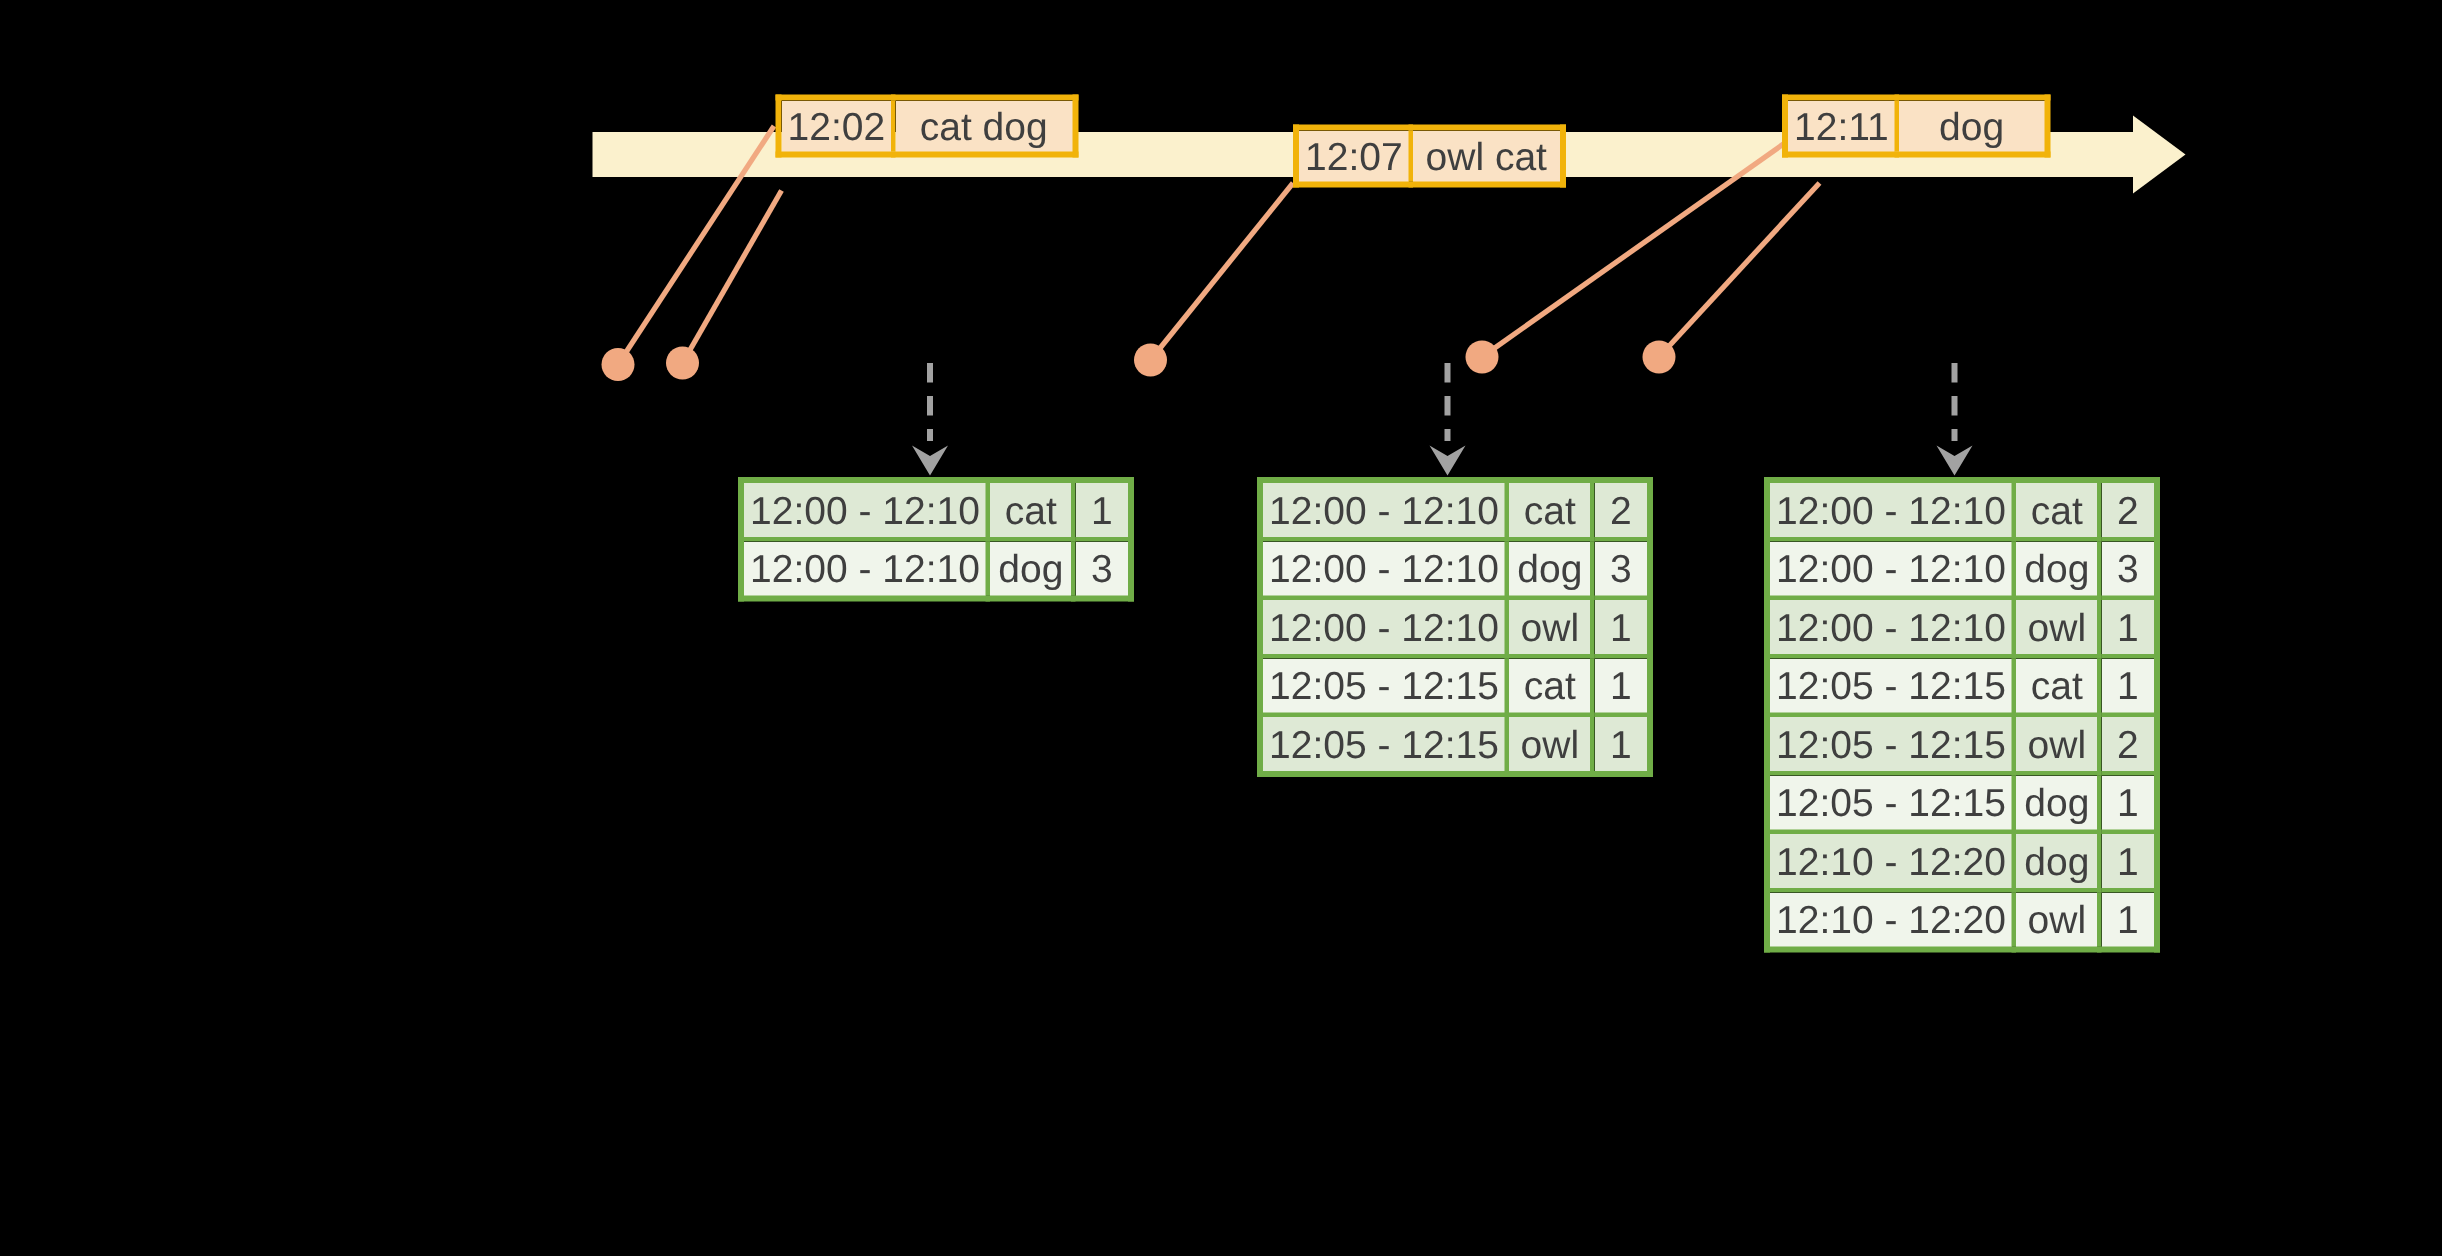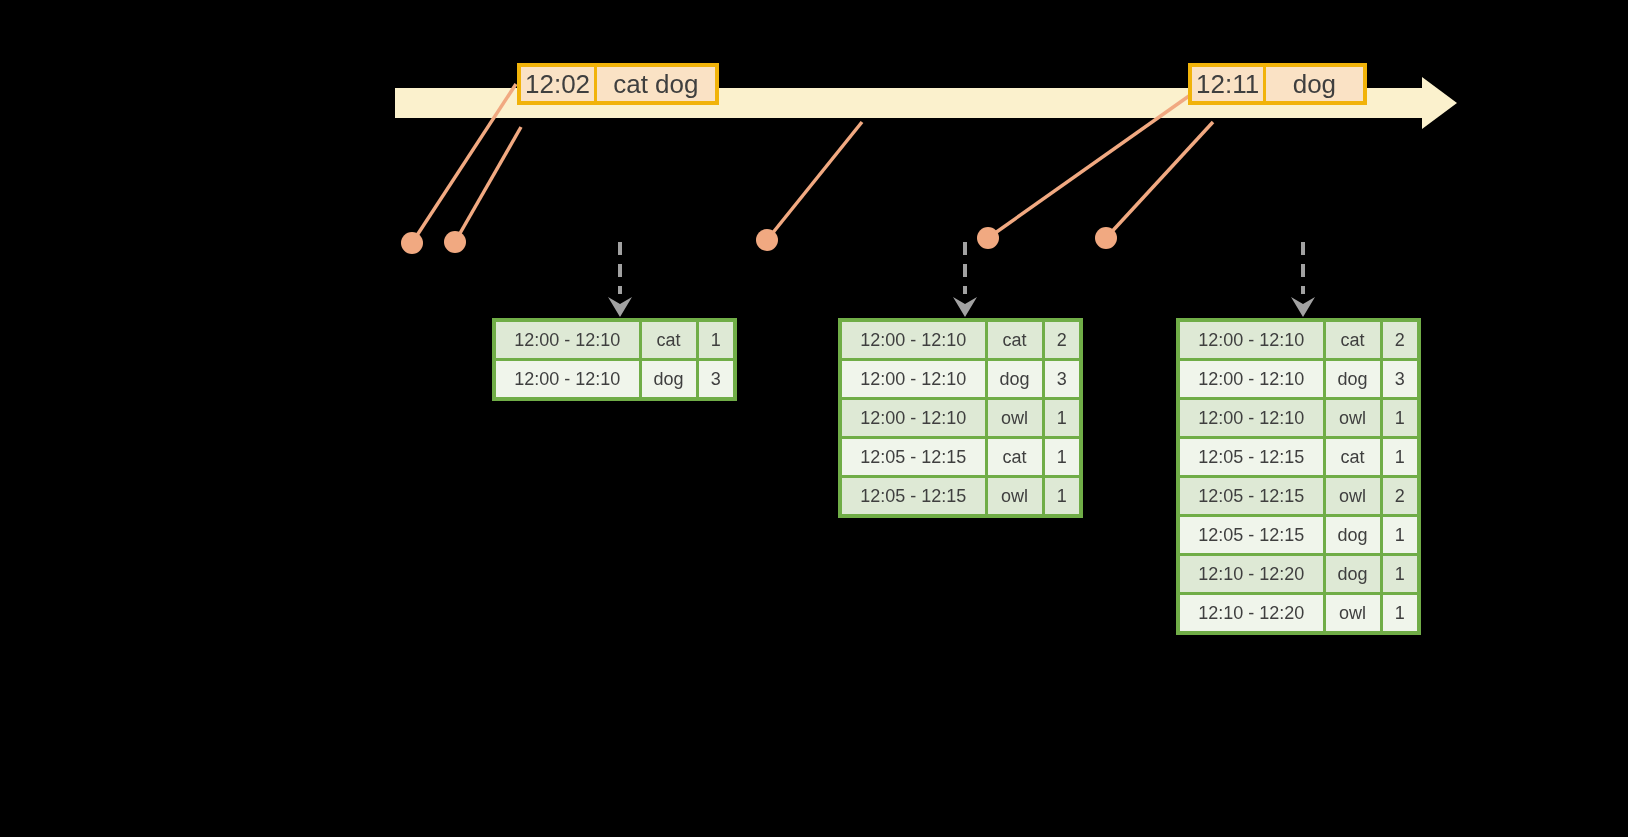--- a/index.html
+++ b/index.html
@@ -59,21 +59,21 @@
   }
   .event-table td{
     border:3px solid var(--event-table-border);
     height:34px;
     background:var(--event-row-light);
   }
   .event-table tr:nth-child(odd) td{ background:var(--event-row-dark); }
 
   .result-table{
     border:4px solid var(--result-table-border);
-    font-size:18px;
+    font-size:26px;
     padding-left:43px;
   }
   .result-table td{
     border:3px solid var(--result-table-border);
     height:36px;
     background:var(--result-row-light);
   }
   .result-table tr:nth-child(odd) td{ background:var(--result-row-dark); }
 </style>
 </head>
@@ -120,20 +120,32 @@
         <col style="width:121px">
       </colgroup>
     <tbody>
         <tr>
           <td>12:02</td>
           <td>cat dog</td>
         </tr>
       </tbody>
   </table>
 
+  <table class="event-table" style="left:862px;top:83px;">
+    <colgroup>
+        <col style="width:64px">
+        <col style="width:101px">
+      </colgroup>
+    <tbody>
+        <tr>
+          <td>12:07</td>
+          <td>owl cat</td>
+        </tr>
+      </tbody>
+  </table>
 
   <table class="event-table" style="left:1188px;top:63px;">
     <colgroup>
         <col style="width:67px">
         <col style="width:100px">
       </colgroup>
     <tbody>
         <tr>
           <td>12:11</td>
           <td>dog</td>

